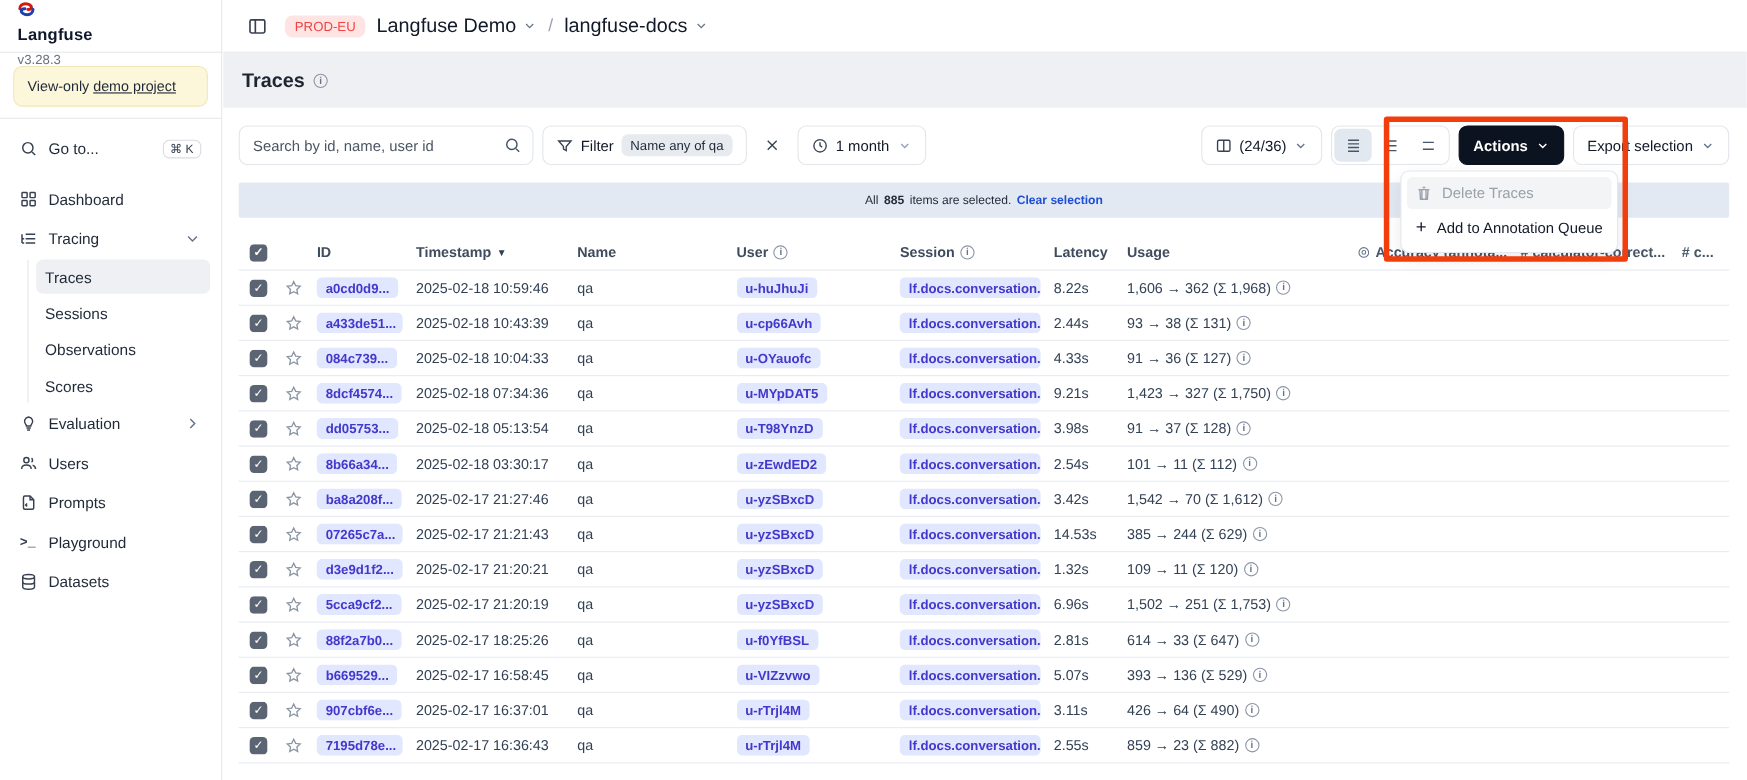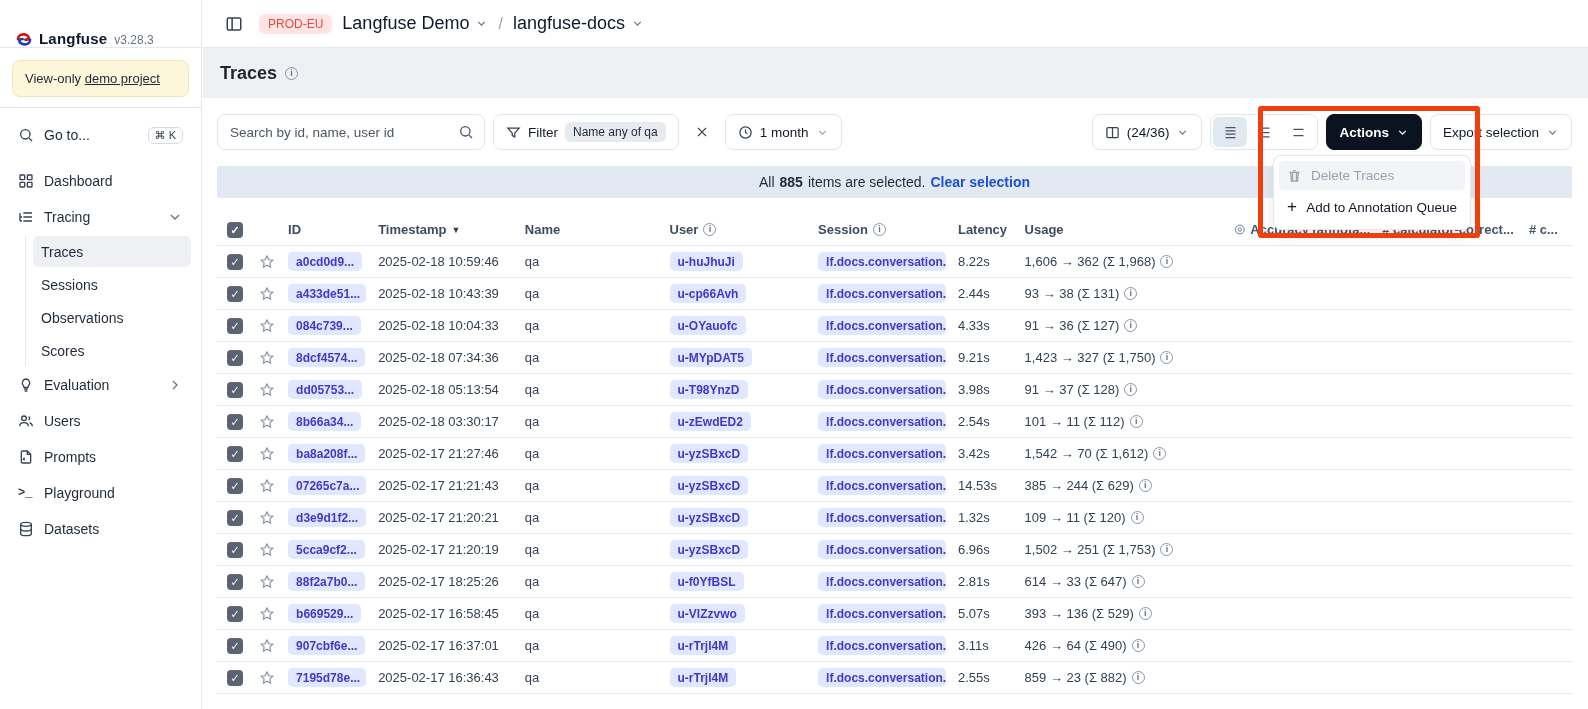--- a/index.html
+++ b/index.html
@@ -5,21 +5,21 @@
   * { box-sizing: border-box; margin: 0; padding: 0; }
   html,body { width:1588px; height:709px; overflow:hidden; }
   body {
     font-family: "Liberation Sans", sans-serif;
     background:#fff; color:#0f172a; font-size:14px; position:relative;
   }
   svg { display:block; }
 
   
   .sidebar { position:absolute; left:0; top:0; width:202px; height:709px; background:#fff; border-right:1px solid #e6e8ec; }
-  .logo-row { height:48px; display:flex; align-items:flex-end; gap:7px; padding:0 16px; border-bottom:1px solid #e6e8ec; }
+  .logo-row { height:48px; display:flex; align-items:flex-start; gap:7px; padding:0 16px; border-bottom:1px solid #e6e8ec;flex-direction:column; }
   .logo-name { font-weight:700; font-size:15px; letter-spacing:.2px; }
   .logo-ver { font-size:12px; color:#6b7280; }
   .viewonly { margin:12px 12px 10px 12px; background:#fcf6da; border:1px solid #f0e6b8; border-radius:8px; padding:10px 12px; font-size:13px; color:#1f2937; }
   .viewonly a { color:#1f2937; text-decoration:underline; font-weight:500; }
   .side-div { border-bottom:1px solid #e6e8ec; }
   .nav { padding:10px 10px; }
   .nav-item { display:flex; align-items:center; gap:10px; height:34px; padding:0 8px; border-radius:6px; font-size:14px; color:#1f2937; cursor:pointer; margin-bottom:2px; }
   .nav-item .grow { flex:1; }
   .goto { margin-bottom:12px; }
   .kbd { margin-left:auto; border:1px solid #d8dce2; border-radius:6px; font-size:11px; color:#374151; padding:1px 6px; background:#fff; }
@@ -51,21 +51,21 @@
   .btn { display:inline-flex; align-items:center; gap:7px; height:36px; padding:0 12px; border:1px solid #e2e6eb; border-radius:8px; background:#fff; font-size:13.5px; color:#111827; cursor:pointer; white-space:nowrap; }
   .btn .lbl { font-weight:500; }
   .filter-badge { background:#e7eaef; border-radius:6px; font-size:12px; padding:3px 8px; color:#1f2937; }
   .iconbtn { width:30px; height:36px; display:flex; align-items:center; justify-content:center; cursor:pointer; color:#475569; background:none; border:none; }
   .density { display:flex; align-items:center; height:36px; border:1px solid #e2e6eb; border-radius:8px; padding:2px; background:#fff; }
   .density .d-item { width:34px; height:30px; display:flex; align-items:center; justify-content:center; border-radius:6px; cursor:pointer; color:#475569; }
   .density .d-item.active { background:#e2e8f0; }
   .btn-dark { background:#0b1220; border-color:#0b1220; color:#fff; font-weight:600; }
 
   
-  .banner { margin-top:16px; height:32px; background:#e3e9f2; display:flex; align-items:center; justify-content:center; gap:5px; font-size:14px; color:#1f2937; border-radius:2px; }
+  .banner { margin-top:16px; height:32px; background:#e3e9f2; display:flex; align-items:center; justify-content:center; gap:5px; font-size:11px; color:#1f2937; border-radius:2px; }
   .banner b { font-weight:700; }
   .banner .clear { color:#1d4ed8; font-weight:600; cursor:pointer; text-decoration:none; }
 
   
   .table { margin-top:16px; width:1355px; }
   .trow { display:flex; align-items:center; height:32px; border-bottom:1px solid #e8eaee; font-size:13px; color:#334155; }
   .thead { font-weight:600; color:#3f4b5e; }
   .cell { padding:0 6px; white-space:nowrap; overflow:hidden; display:flex; align-items:center; gap:5px; }
   .c-check { width:36px; justify-content:flex-start; padding-left:10px; }
   .c-star { width:30px; }

